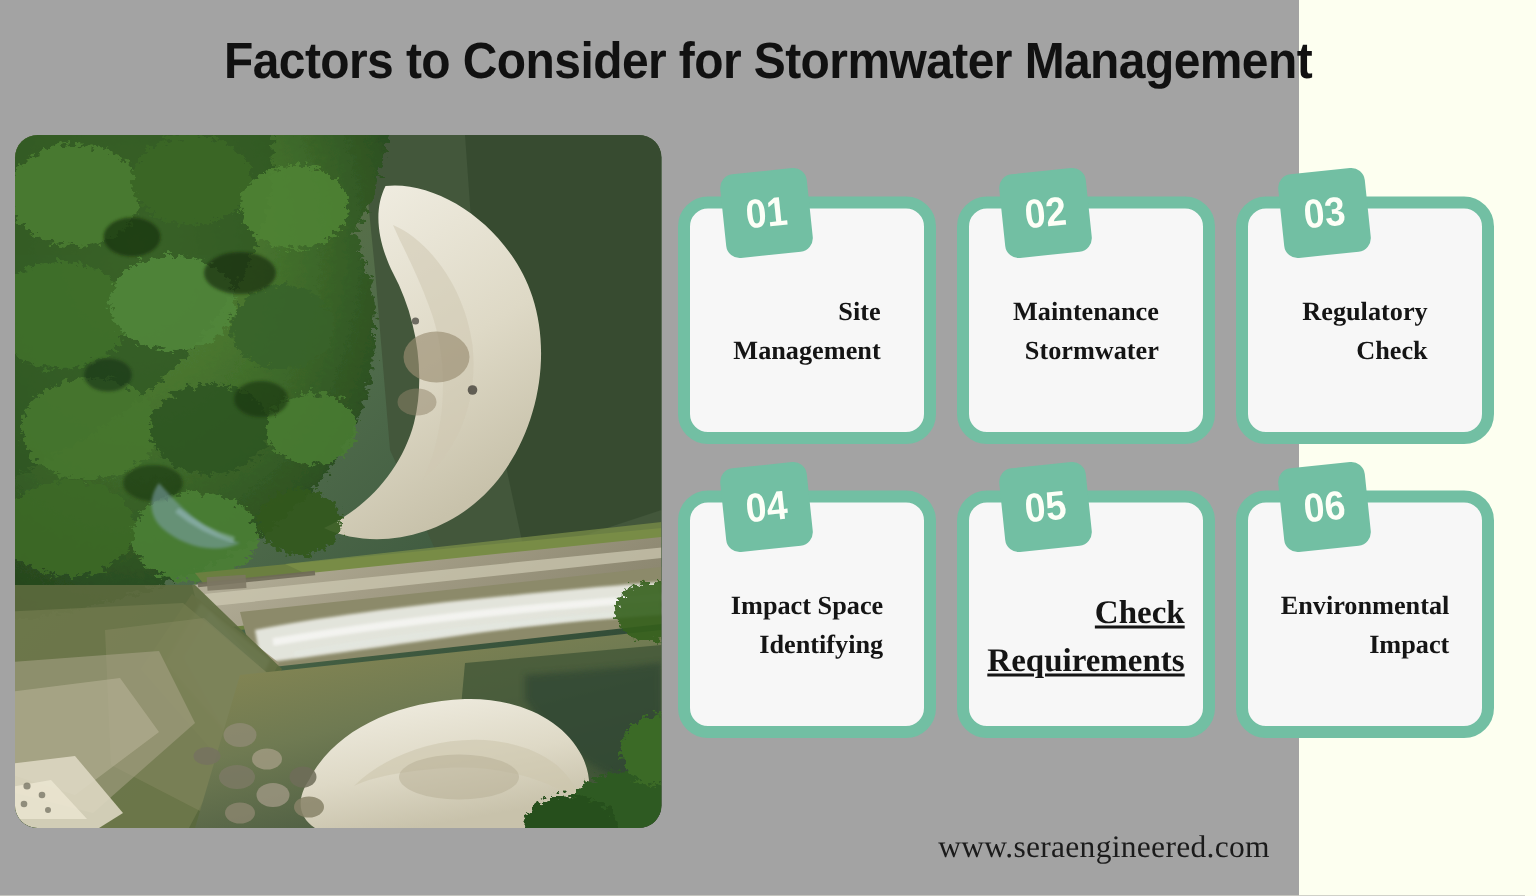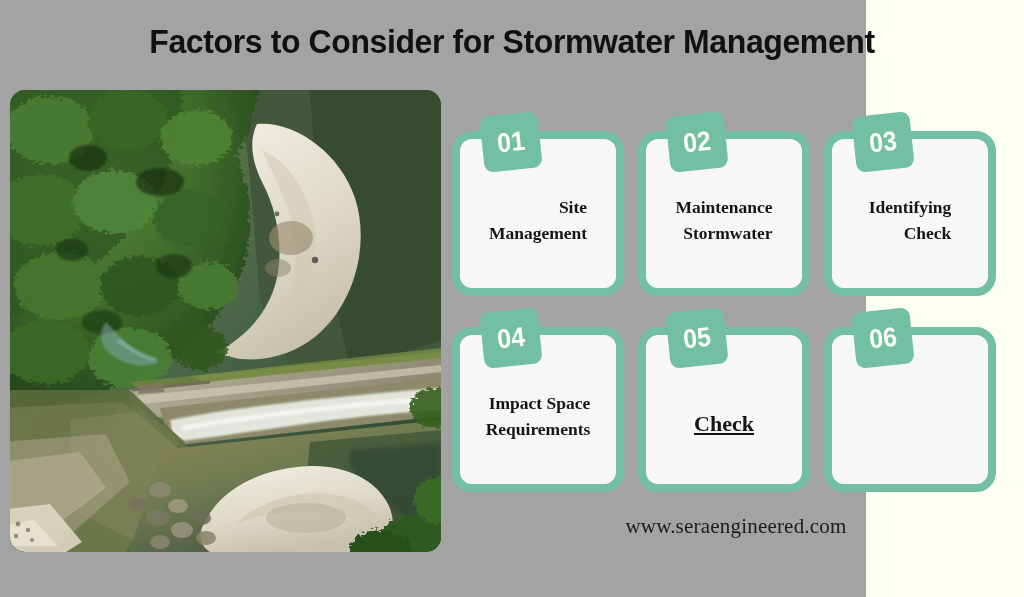--- a/index.html
+++ b/index.html
@@ -110,21 +110,21 @@
     color: #151515;
     text-align: right;
     margin-top: 14px;
   }
   .card-label.three-line { font-size: 22px; line-height: 1.42; margin-top: 28px; text-decoration: underline; }
 
   
   #site-url {
     position: absolute;
     left: 452px;
-    top: 514px;
+    top: 552px;
     width: 568px;
     text-align: center;
     font-family: "Liberation Serif", serif;
     font-size: 21px;
     color: #1b1b1b;
     letter-spacing: 0.2px;
   }
 </style>
 </head>
 <body>
@@ -325,47 +325,52 @@
         <div>Maintenance</div>
         <div>Stormwater</div>
       </div>
     </div>
 
     <div class="card">
       <div class="card-badge">
         <span class="card-badge-num">03</span>
       </div>
       <div class="card-label">
+        <div>Regulatory</div>
+        <div>Check</div>
+      </div>
+    </div>
+
+    <div class="card">
+      <div class="card-badge">
+        <span class="card-badge-num">04</span>
+      </div>
+      <div class="card-label">
+        <div>Impact Space</div>
         <div>Identifying</div>
-        <div>Check</div>
-      </div>
-    </div>
-
-    <div class="card">
-      <div class="card-badge">
-        <span class="card-badge-num">04</span>
-      </div>
-      <div class="card-label">
-        <div>Impact Space</div>
-        <div>Requirements</div>
       </div>
     </div>
 
     <div class="card">
       <div class="card-badge">
         <span class="card-badge-num">05</span>
       </div>
       <div class="card-label three-line">
         <div>Check</div>
+        <div>Requirements</div>
       </div>
     </div>
 
     <div class="card">
       <div class="card-badge">
         <span class="card-badge-num">06</span>
       </div>
+      <div class="card-label">
+        <div>Environmental</div>
+        <div>Impact</div>
+      </div>
     </div>
 
   </div>
 
   <div id="site-url">www.seraengineered.com</div>
 
 </div>
 
 </body></html>

